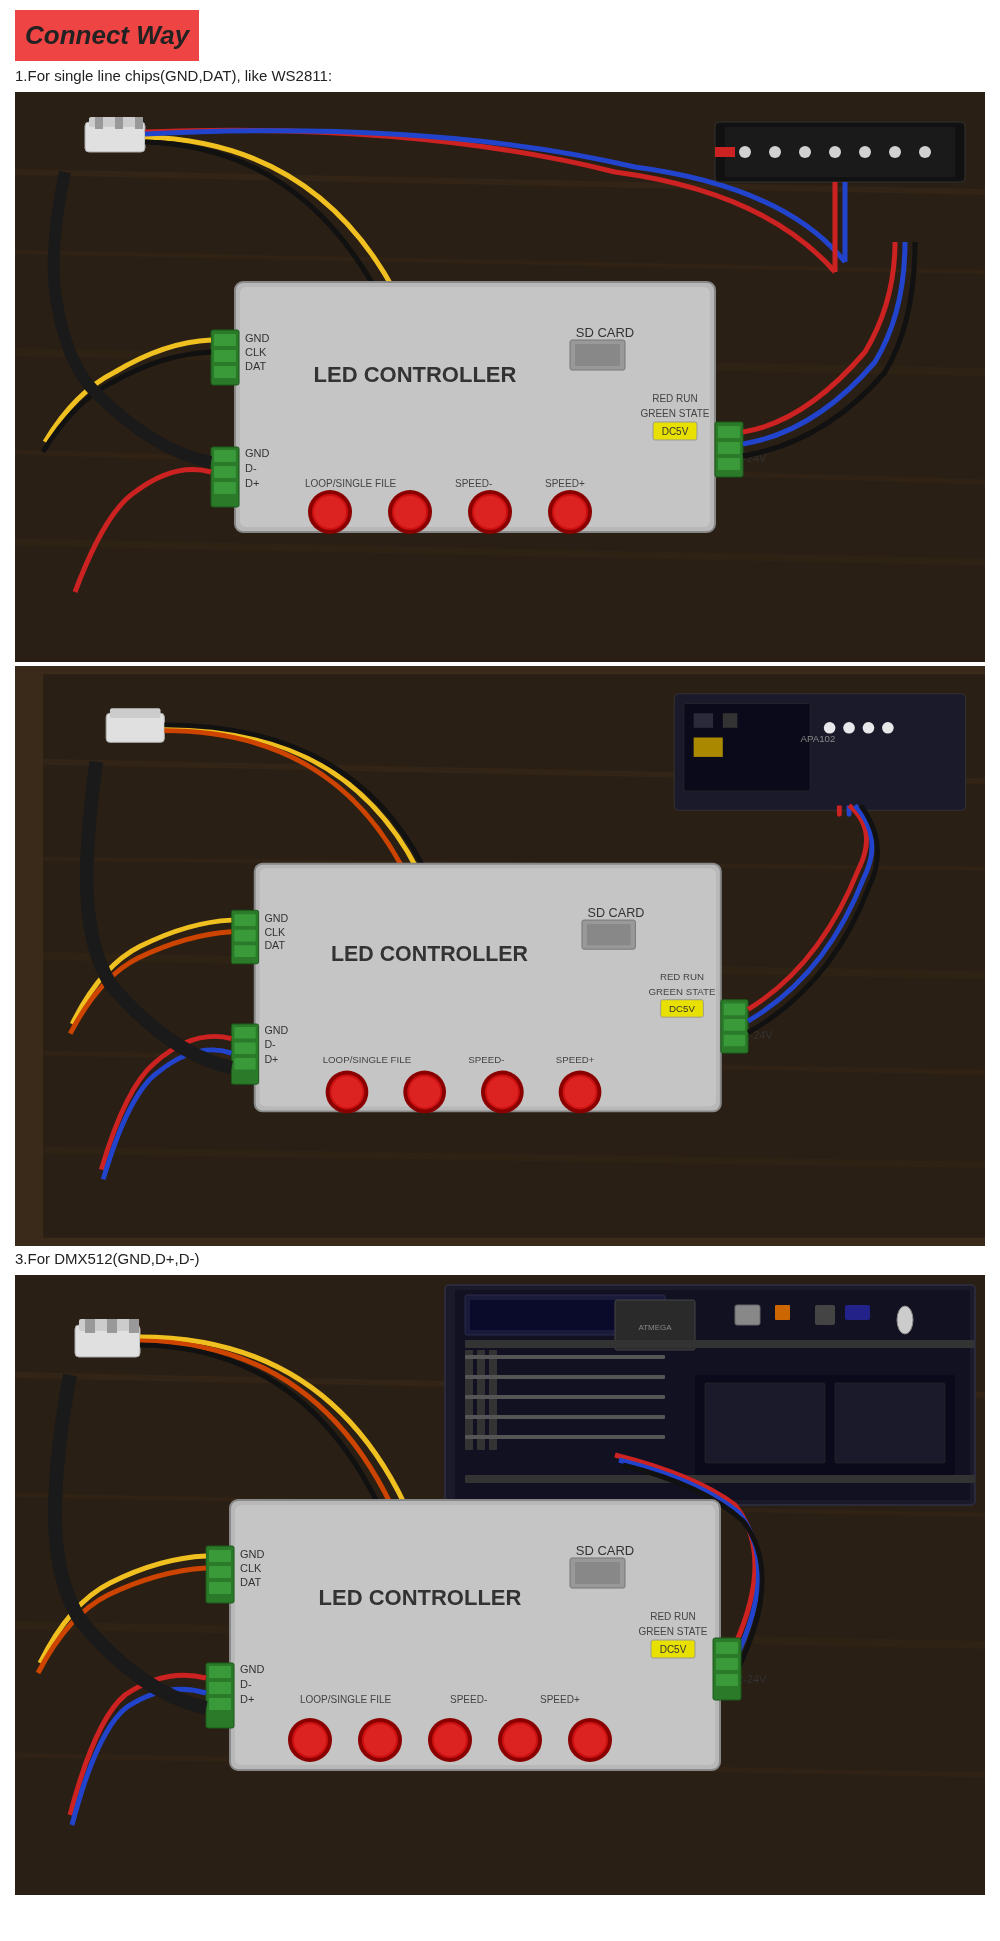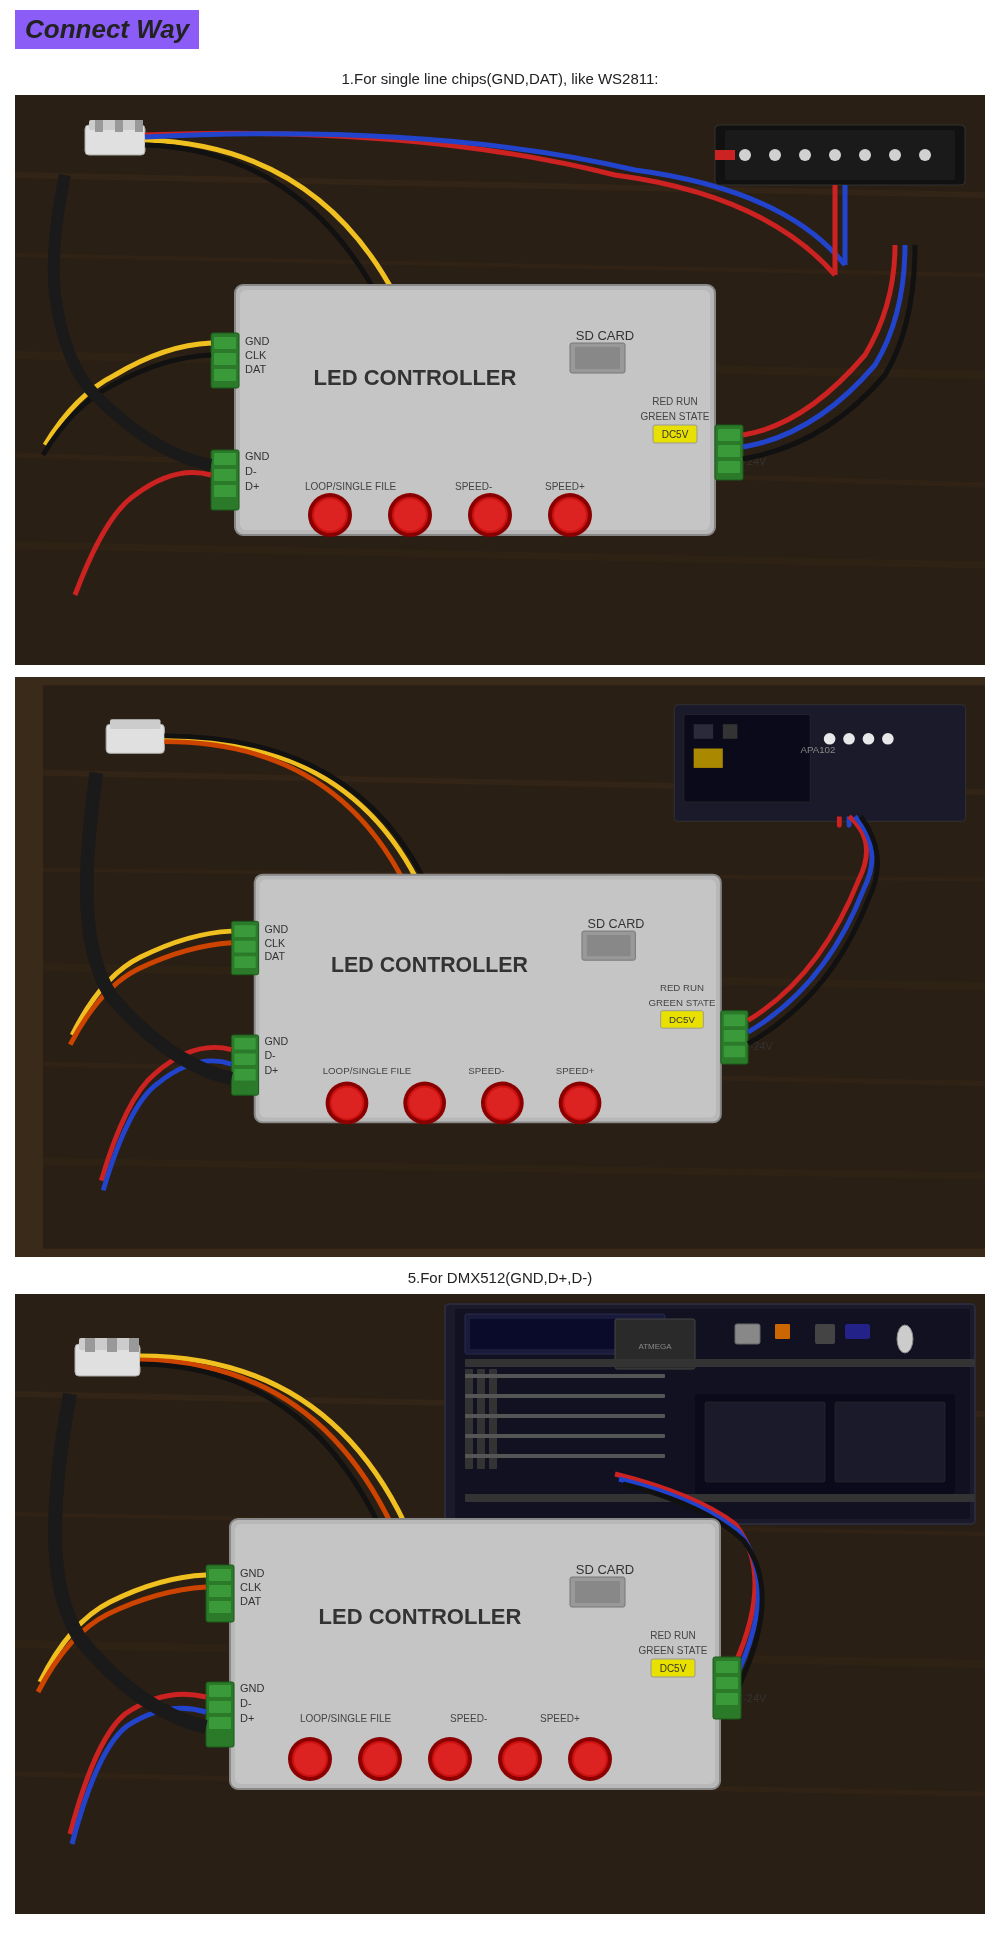--- a/index.html
+++ b/index.html
@@ -9,39 +9,38 @@
       font-family: Arial, sans-serif;
       font-size: 15px;
       color: #222;
     }
     .page-wrapper {
       width: 1000px;
       padding: 10px 15px 20px 15px;
     }
     .title-bar {
       display: inline-block;
-      background: #8b5cf6;
-      padding: 4px 10px;
-      margin-bottom: 21px;
+      background: #ef4444;
+      padding: 10px 10px;
+      margin-bottom: 6px;
     }
     .title-bar span {
       font-style: italic;
       font-weight: bold;
       font-size: 26px;
       color: #222;
     }
     .section-label {
       font-size: 15px;
       color: #222;
       margin-bottom: 8px;
       font-weight: normal;
     }
     .photo-block {
-      margin-bottom: 12px;
-      text-align: center;
+      margin-bottom: 4px;
     }
     .photo-placeholder {
       width: 970px;
       position: relative;
       background: #3a2a1a;
       overflow: hidden;
       display: flex;
       align-items: center;
       justify-content: center;
     }
@@ -288,21 +287,21 @@
         <path d="M726,357 Q806,310 845,210 Q866,168 836,135" stroke="#2244cc" stroke-width="5" fill="none"></path>
         <path d="M726,369 Q812,320 850,220 Q872,176 842,135" stroke="#111" stroke-width="5" fill="none"></path>
 
         <path d="M194,405 Q130,390 70,320 Q45,280 45,210 Q45,160 55,90" stroke="#1a1a1a" stroke-width="14" fill="none"></path>
       </svg>
     </div>
   </div>
 
   
   <div class="photo-block">
-    <div class="section-label">5.For DMX512(GND,D+,D-)</div>
+    <div class="section-label">3.For DMX512(GND,D+,D-)</div>
     <div class="photo-placeholder" style="height:620px;">
       <svg width="970" height="620" viewBox="0 0 970 620" xmlns="http://www.w3.org/2000/svg">
 
         <rect width="970" height="620" fill="#2a1f14"></rect>
         <line x1="0" y1="100" x2="970" y2="120" stroke="#3a2a18" stroke-width="6" opacity="0.5"></line>
         <line x1="0" y1="220" x2="970" y2="240" stroke="#3a2a18" stroke-width="4" opacity="0.4"></line>
         <line x1="0" y1="350" x2="970" y2="370" stroke="#3a2a18" stroke-width="8" opacity="0.3"></line>
         <line x1="0" y1="480" x2="970" y2="500" stroke="#3a2a18" stroke-width="5" opacity="0.4"></line>
 
         <rect x="430" y="10" width="530" height="220" rx="4" fill="#1a1a2a" stroke="#2a2a3a" stroke-width="2"></rect>

